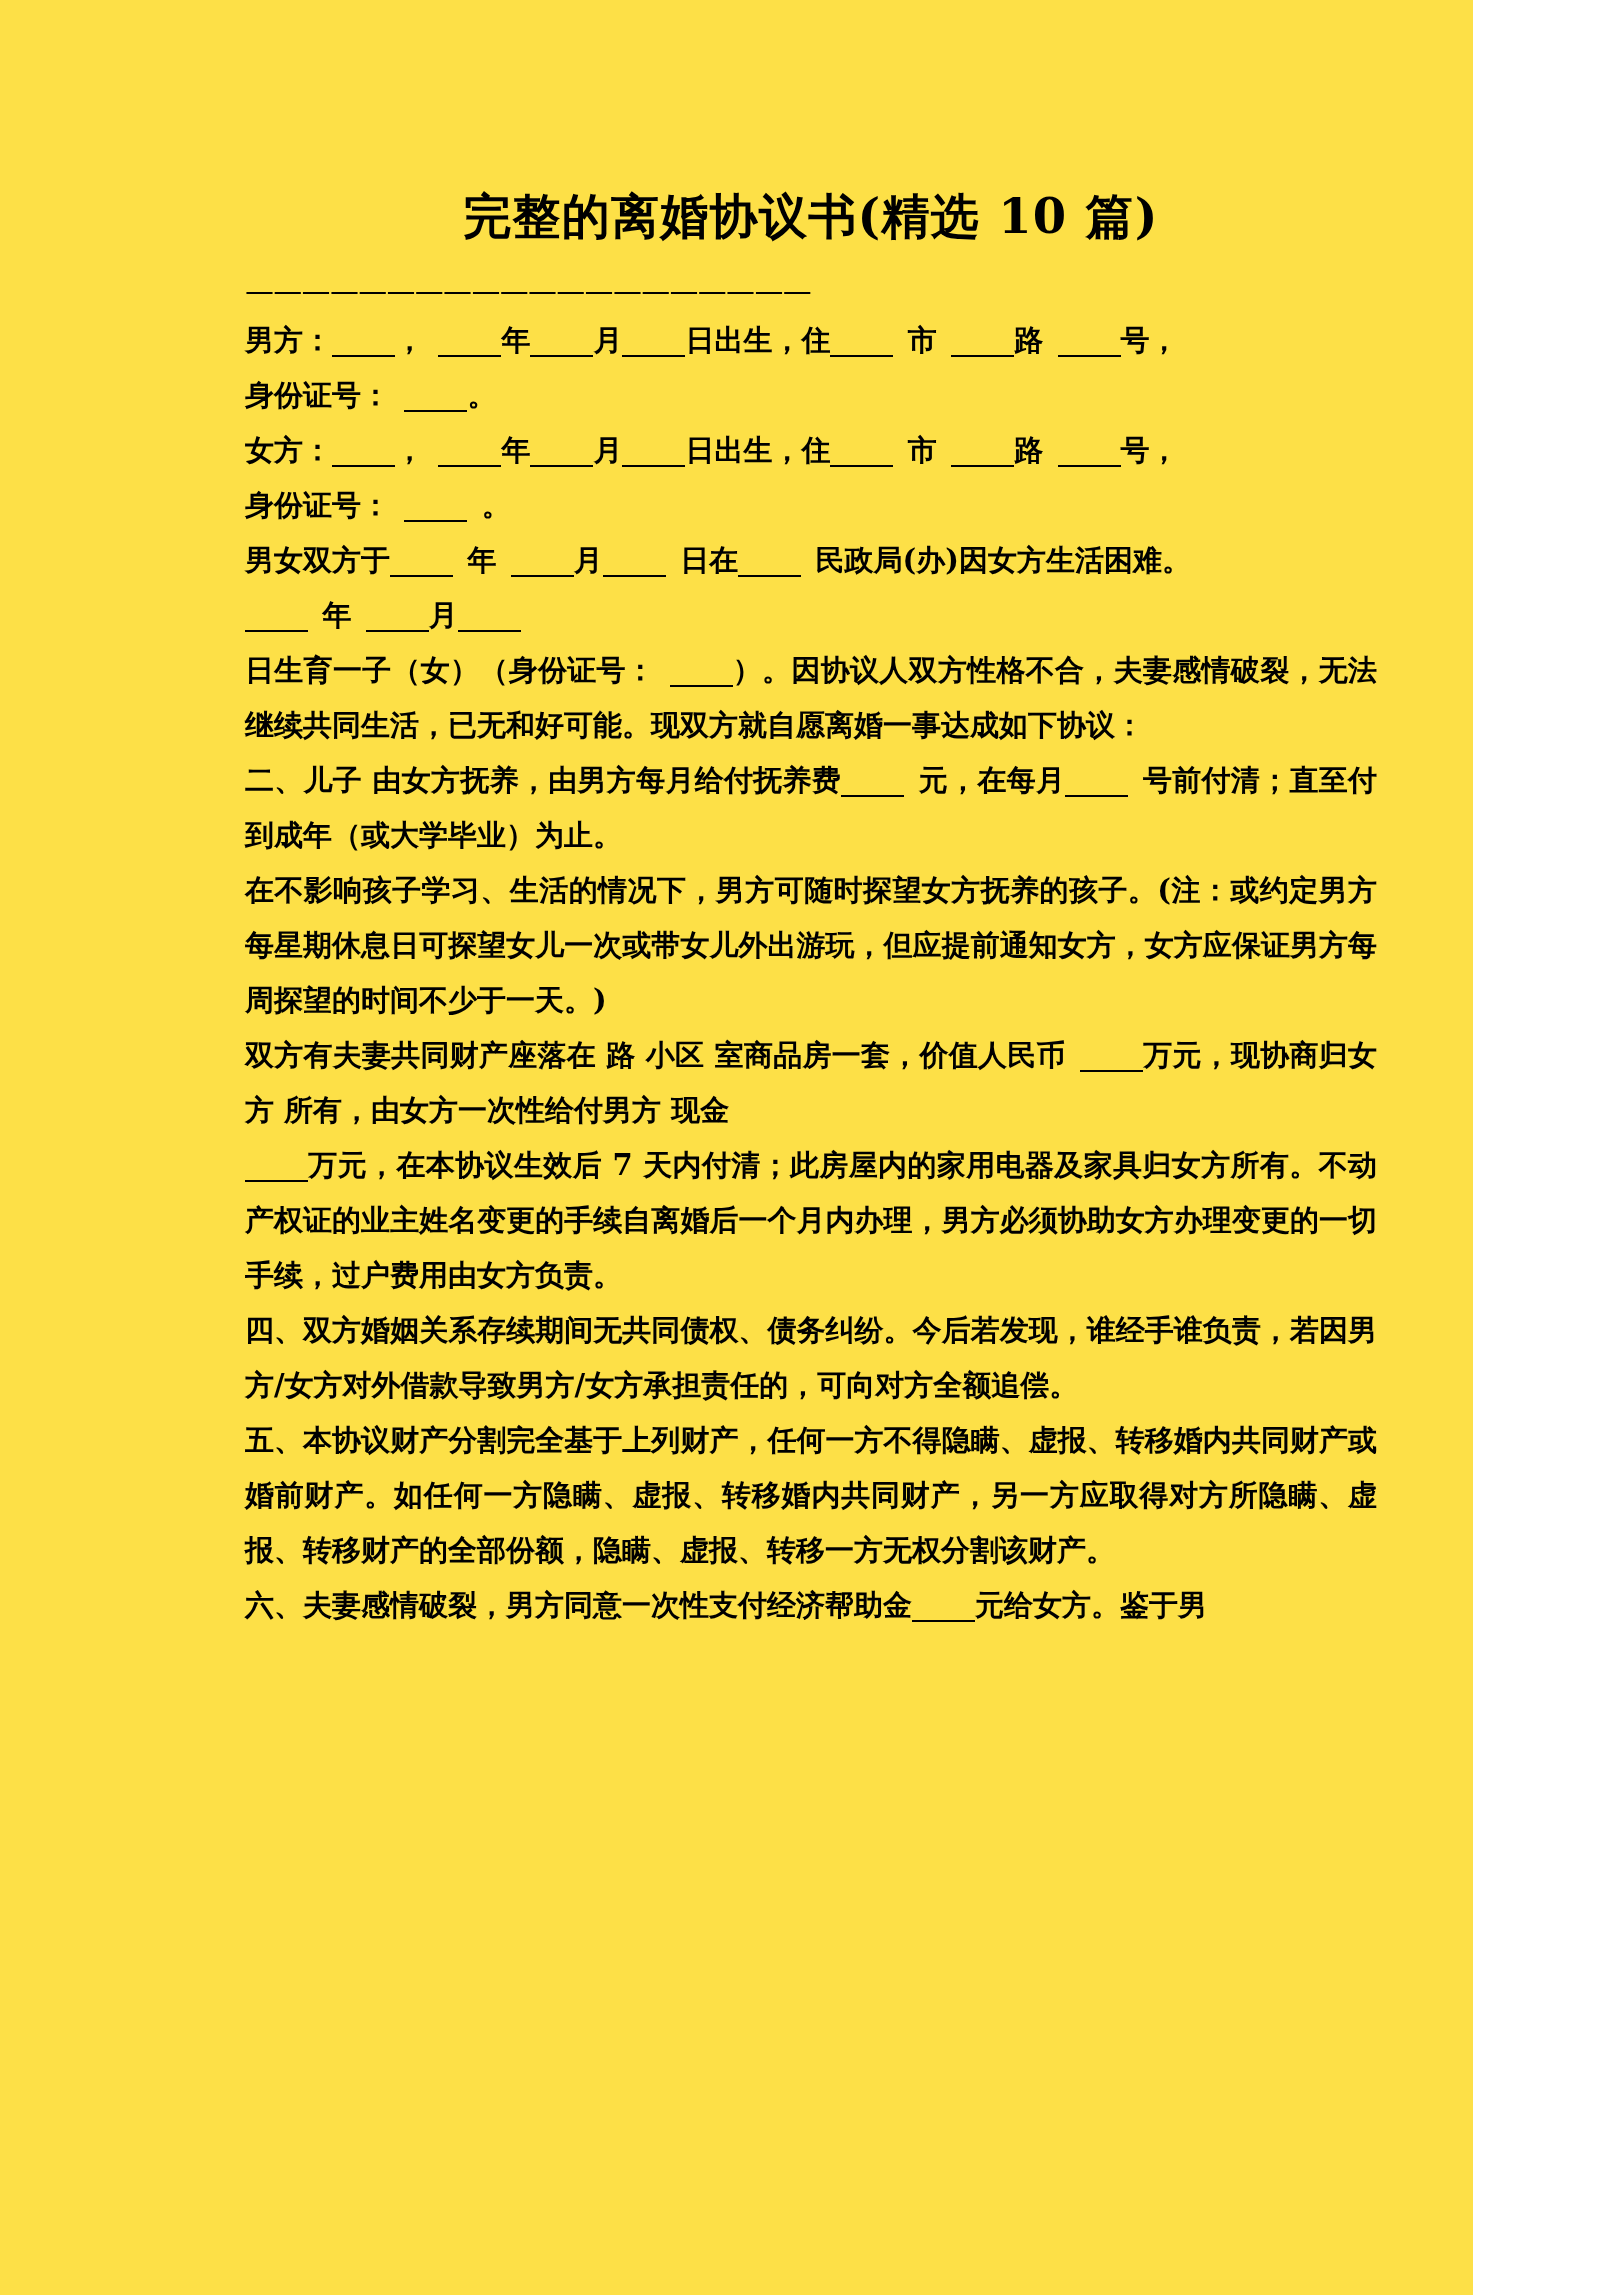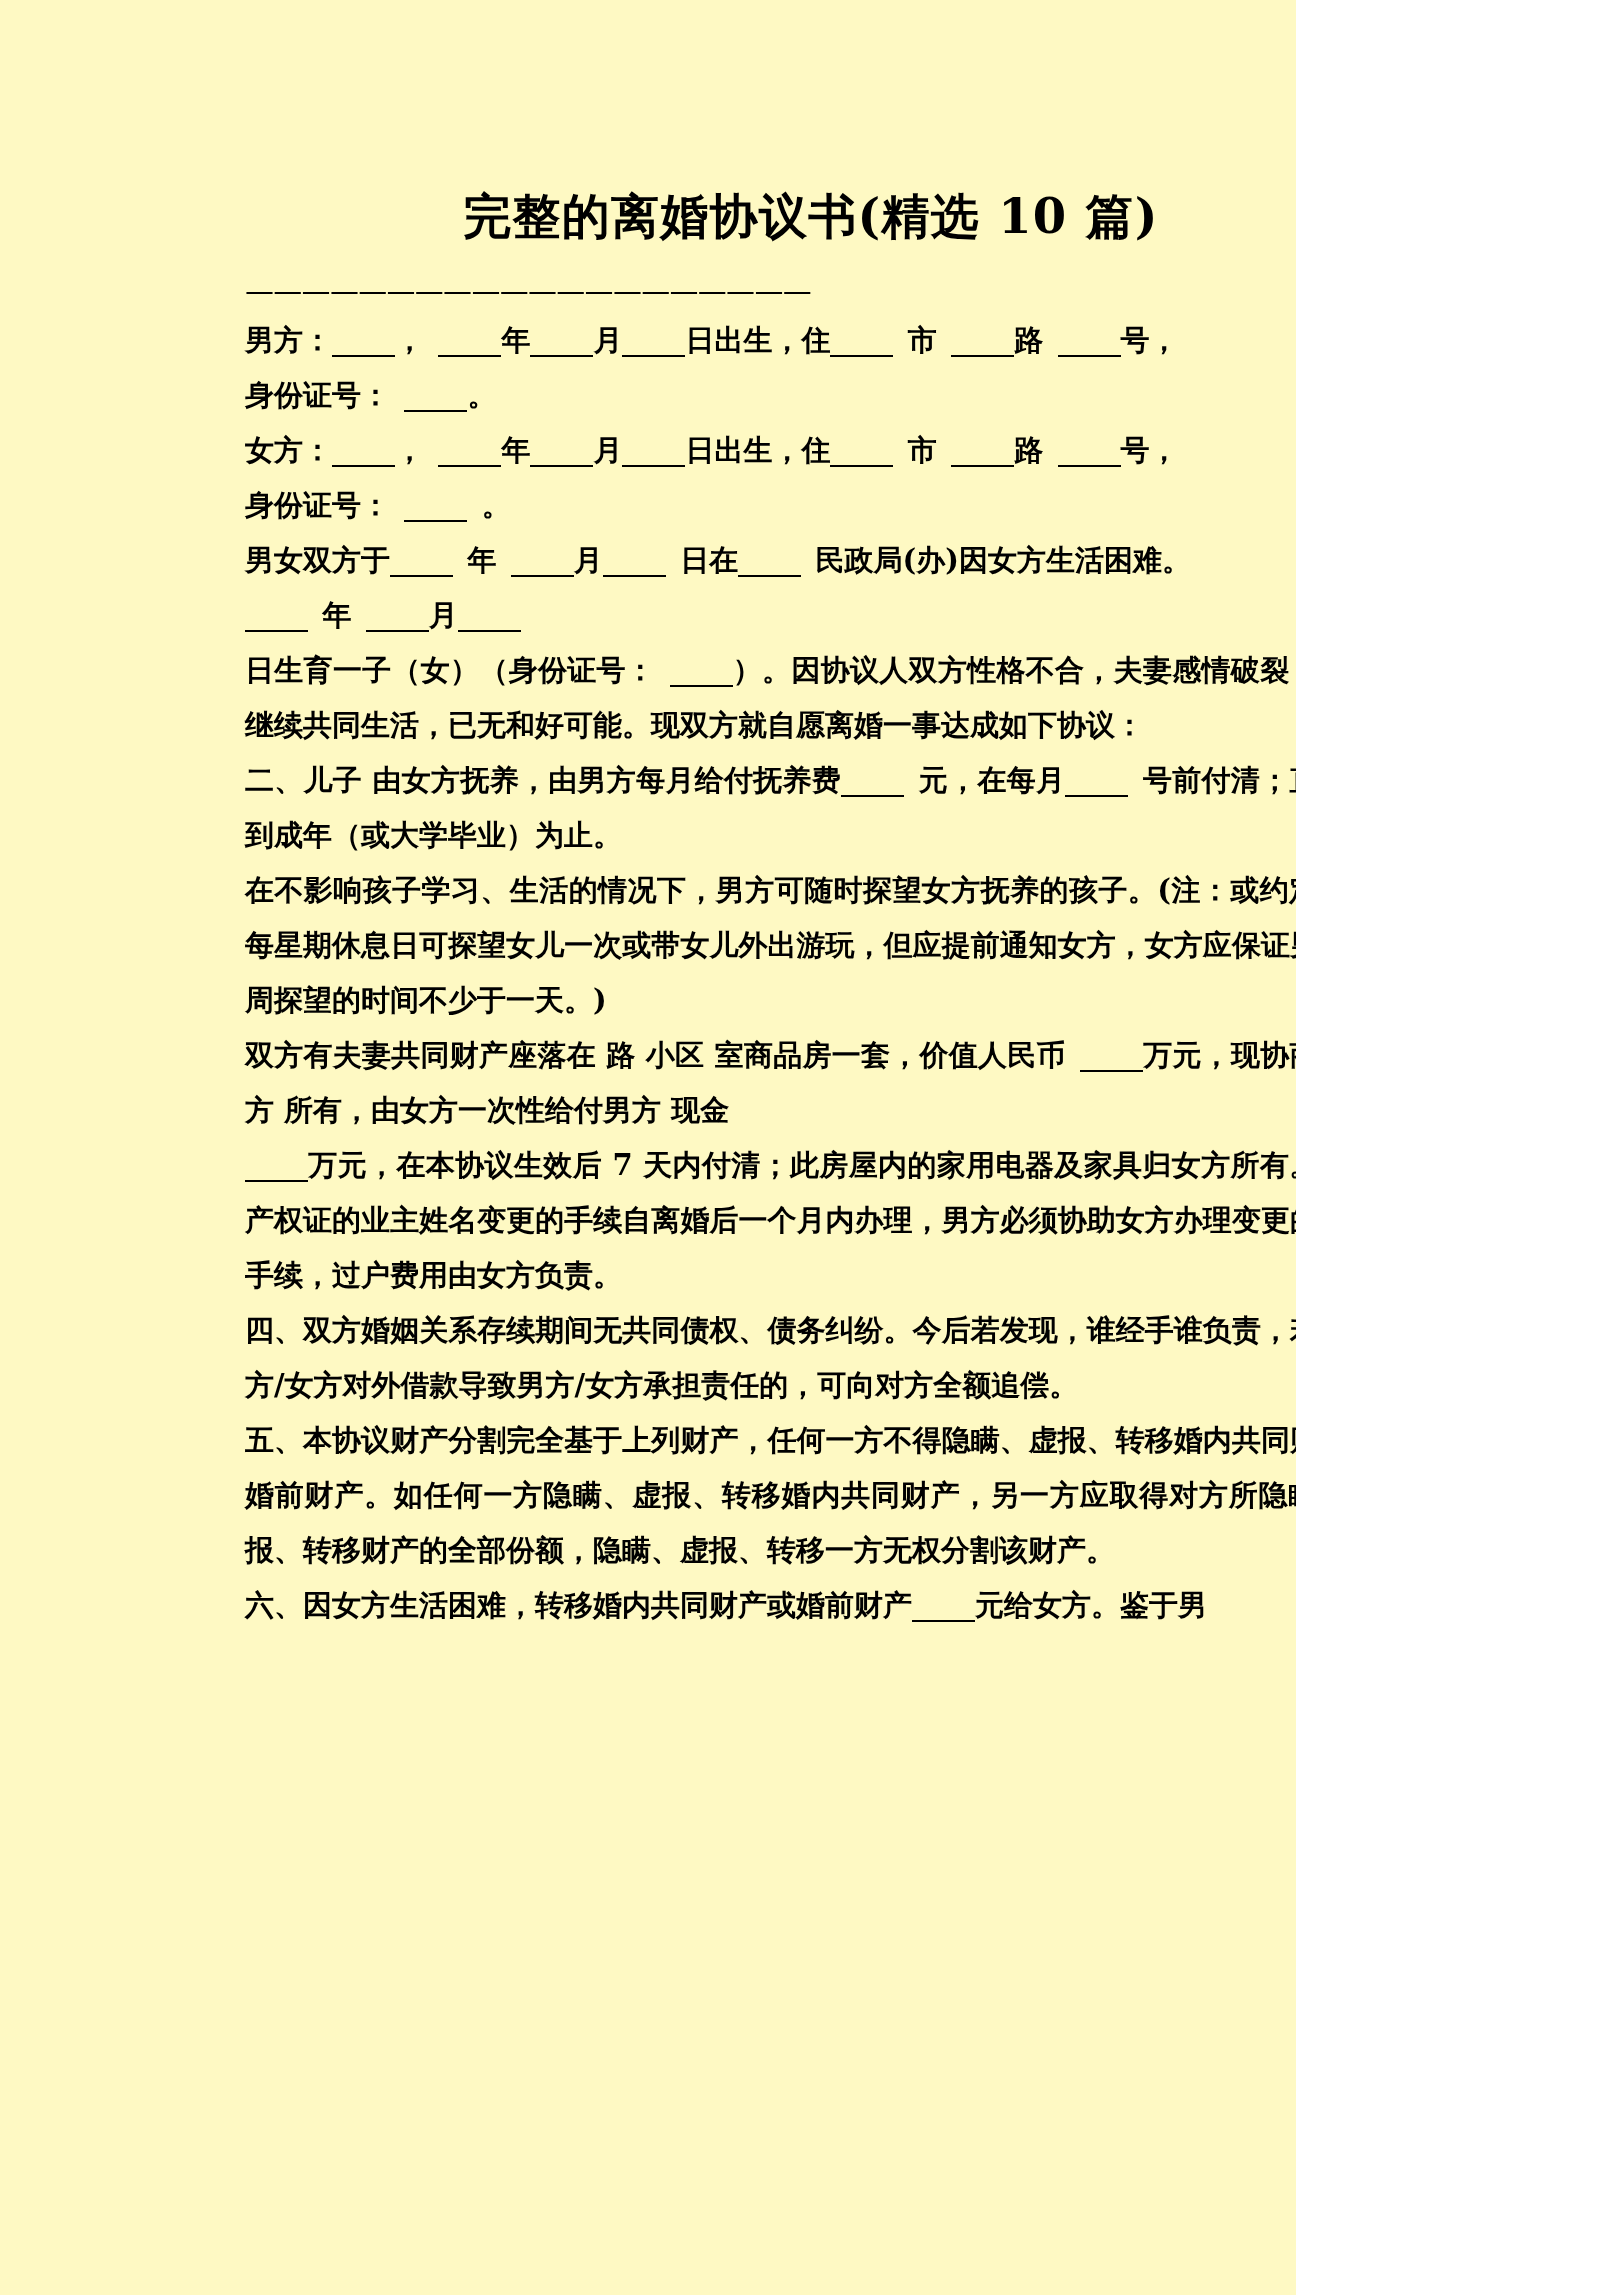--- a/index.html
+++ b/index.html
@@ -7,23 +7,23 @@
     margin: 0;
     padding: 0;
     background: #ffffff;
   }
   body {
     font-family: "DejaVu Serif", "Liberation Serif", serif;
     color: #000000;
   }
   .page {
     position: relative;
-    width: 1296px;
+    width: 1473px;
     height: 2295px;
-    background: #fef9c3;
+    background: #fde047;
     box-sizing: border-box;
     overflow: hidden;
   }
   .content {
     position: absolute;
     left: 245px;
     top: 0;
     width: 1132px;
   }
   .doc-title {
@@ -90,18 +90,18 @@
         <p class="para"><span>身份证号：</span><span class="sp"></span><span class="blank b-md"></span><span class="sp"></span><span>。</span></p>
         <p class="para"><span>男女双方于</span><span class="blank b-md"></span><span class="sp"></span><span>年</span><span class="sp"></span><span class="blank b-md"></span><span>月</span><span class="blank b-md"></span><span class="sp"></span><span>日在</span><span class="blank b-md"></span><span class="sp"></span><span>民政局(办)因女方生活困难。</span></p>
         <p class="para"><span class="blank b-md"></span><span class="sp"></span><span>年</span><span class="sp"></span><span class="blank b-md"></span><span>月</span><span class="blank b-md"></span></p>
         <p class="para"><span>日生育一子（女）（身份证号：</span><span class="sp"></span><span class="blank b-md"></span><span>）。因协议人双方性格不合，夫妻感情破裂，无法继续共同生活，已无和好可能。现双方就自愿离婚一事达成如下协议：</span></p>
         <p class="para"><span>二、儿子 由女方抚养，由男方每月给付抚养费</span><span class="blank b-md"></span><span class="sp"></span><span>元，在每月</span><span class="blank b-md"></span><span class="sp"></span><span>号前付清；直至付到成年（或大学毕业）为止。</span></p>
         <p class="para"><span>在不影响孩子学习、生活的情况下，男方可随时探望女方抚养的孩子。(注：或约定男方每星期休息日可探望女儿一次或带女儿外出游玩，但应提前通知女方，女方应保证男方每周探望的时间不少于一天。)</span></p>
         <p class="para"><span>双方有夫妻共同财产座落在 路 小区 室商品房一套，价值人民币</span><span class="sp"></span><span class="blank b-md"></span><span>万元，现协商归女方 所有，由女方一次性给付男方 现金</span></p>
         <p class="para"><span class="blank b-md"></span><span>万元，在本协议生效后 7 天内付清；此房屋内的家用电器及家具归女方所有。不动产权证的业主姓名变更的手续自离婚后一个月内办理，男方必须协助女方办理变更的一切手续，过户费用由女方负责。</span></p>
         <p class="para"><span>四、双方婚姻关系存续期间无共同债权、债务纠纷。今后若发现，谁经手谁负责，若因男方/女方对外借款导致男方/女方承担责任的，可向对方全额追偿。</span></p>
         <p class="para"><span>五、本协议财产分割完全基于上列财产，任何一方不得隐瞒、虚报、转移婚内共同财产或婚前财产。如任何一方隐瞒、虚报、转移婚内共同财产，另一方应取得对方所隐瞒、虚报、转移财产的全部份额，隐瞒、虚报、转移一方无权分割该财产。</span></p>
-        <p class="para"><span>六、因女方生活困难，转移婚内共同财产或婚前财产</span><span class="blank b-md"></span><span>元给女方。鉴于男</span></p>
+        <p class="para"><span>六、夫妻感情破裂，男方同意一次性支付经济帮助金</span><span class="blank b-md"></span><span>元给女方。鉴于男</span></p>
       </div>
 
   </div>
 </div>
 
 
 </body></html>

